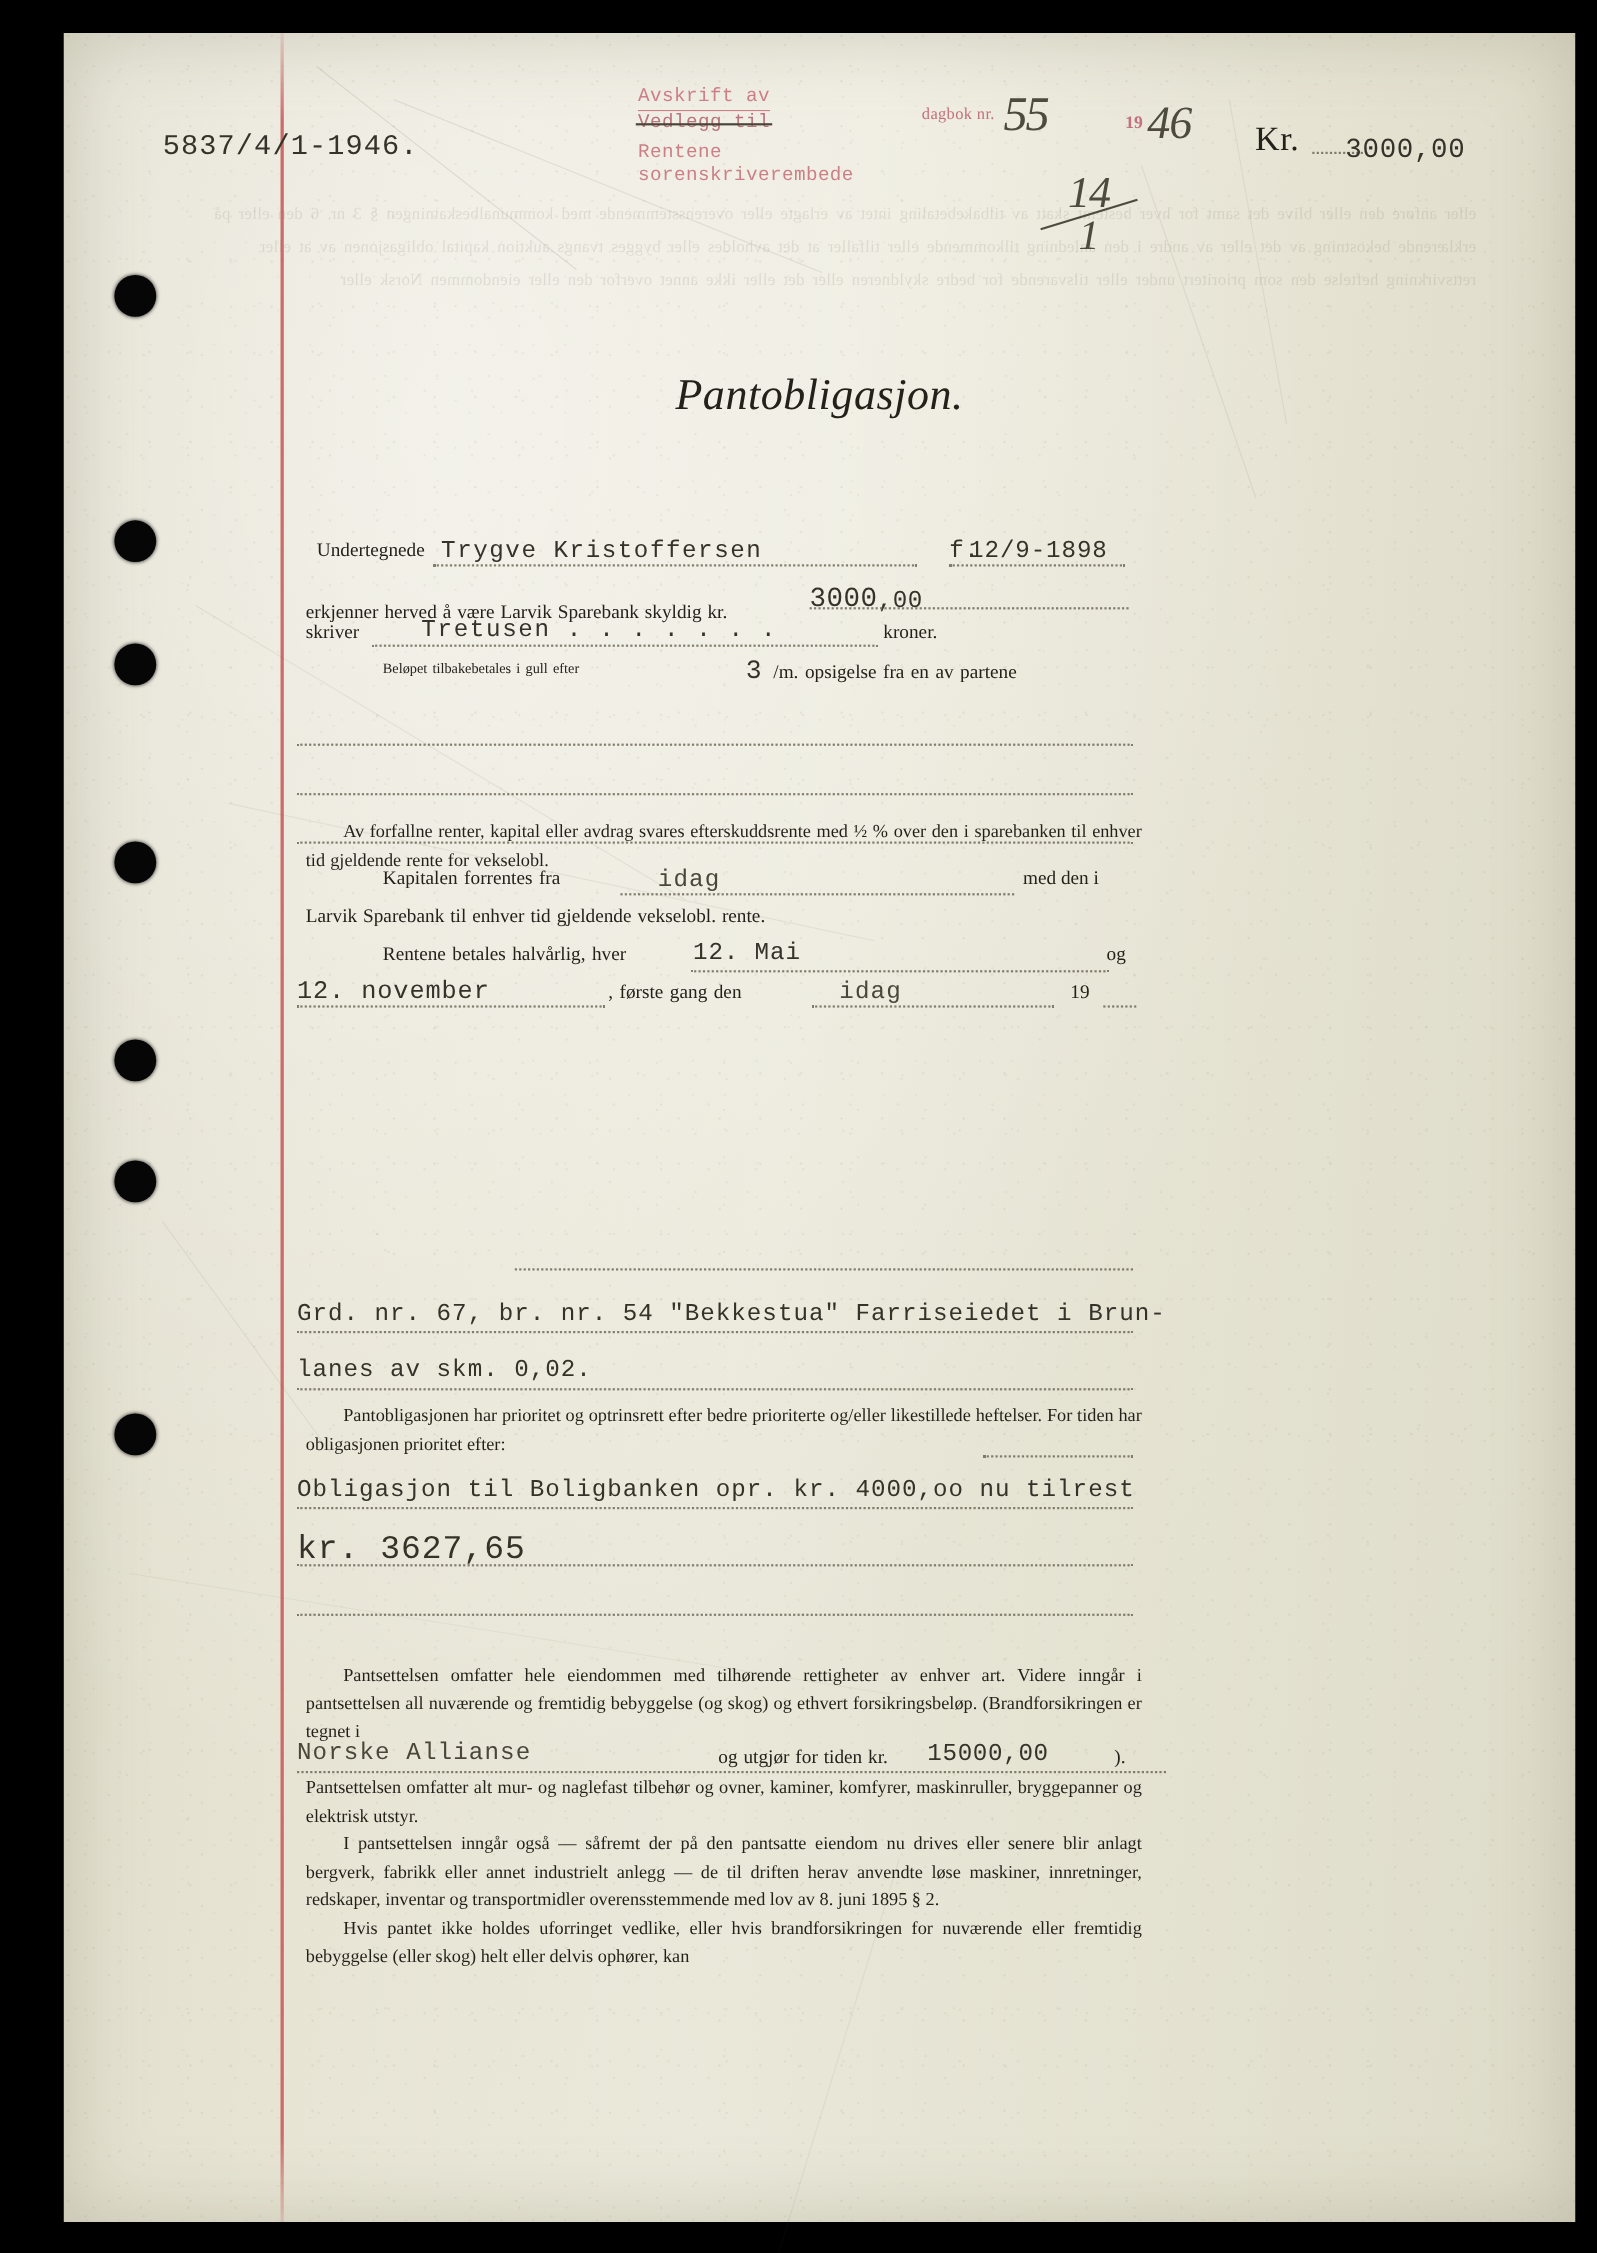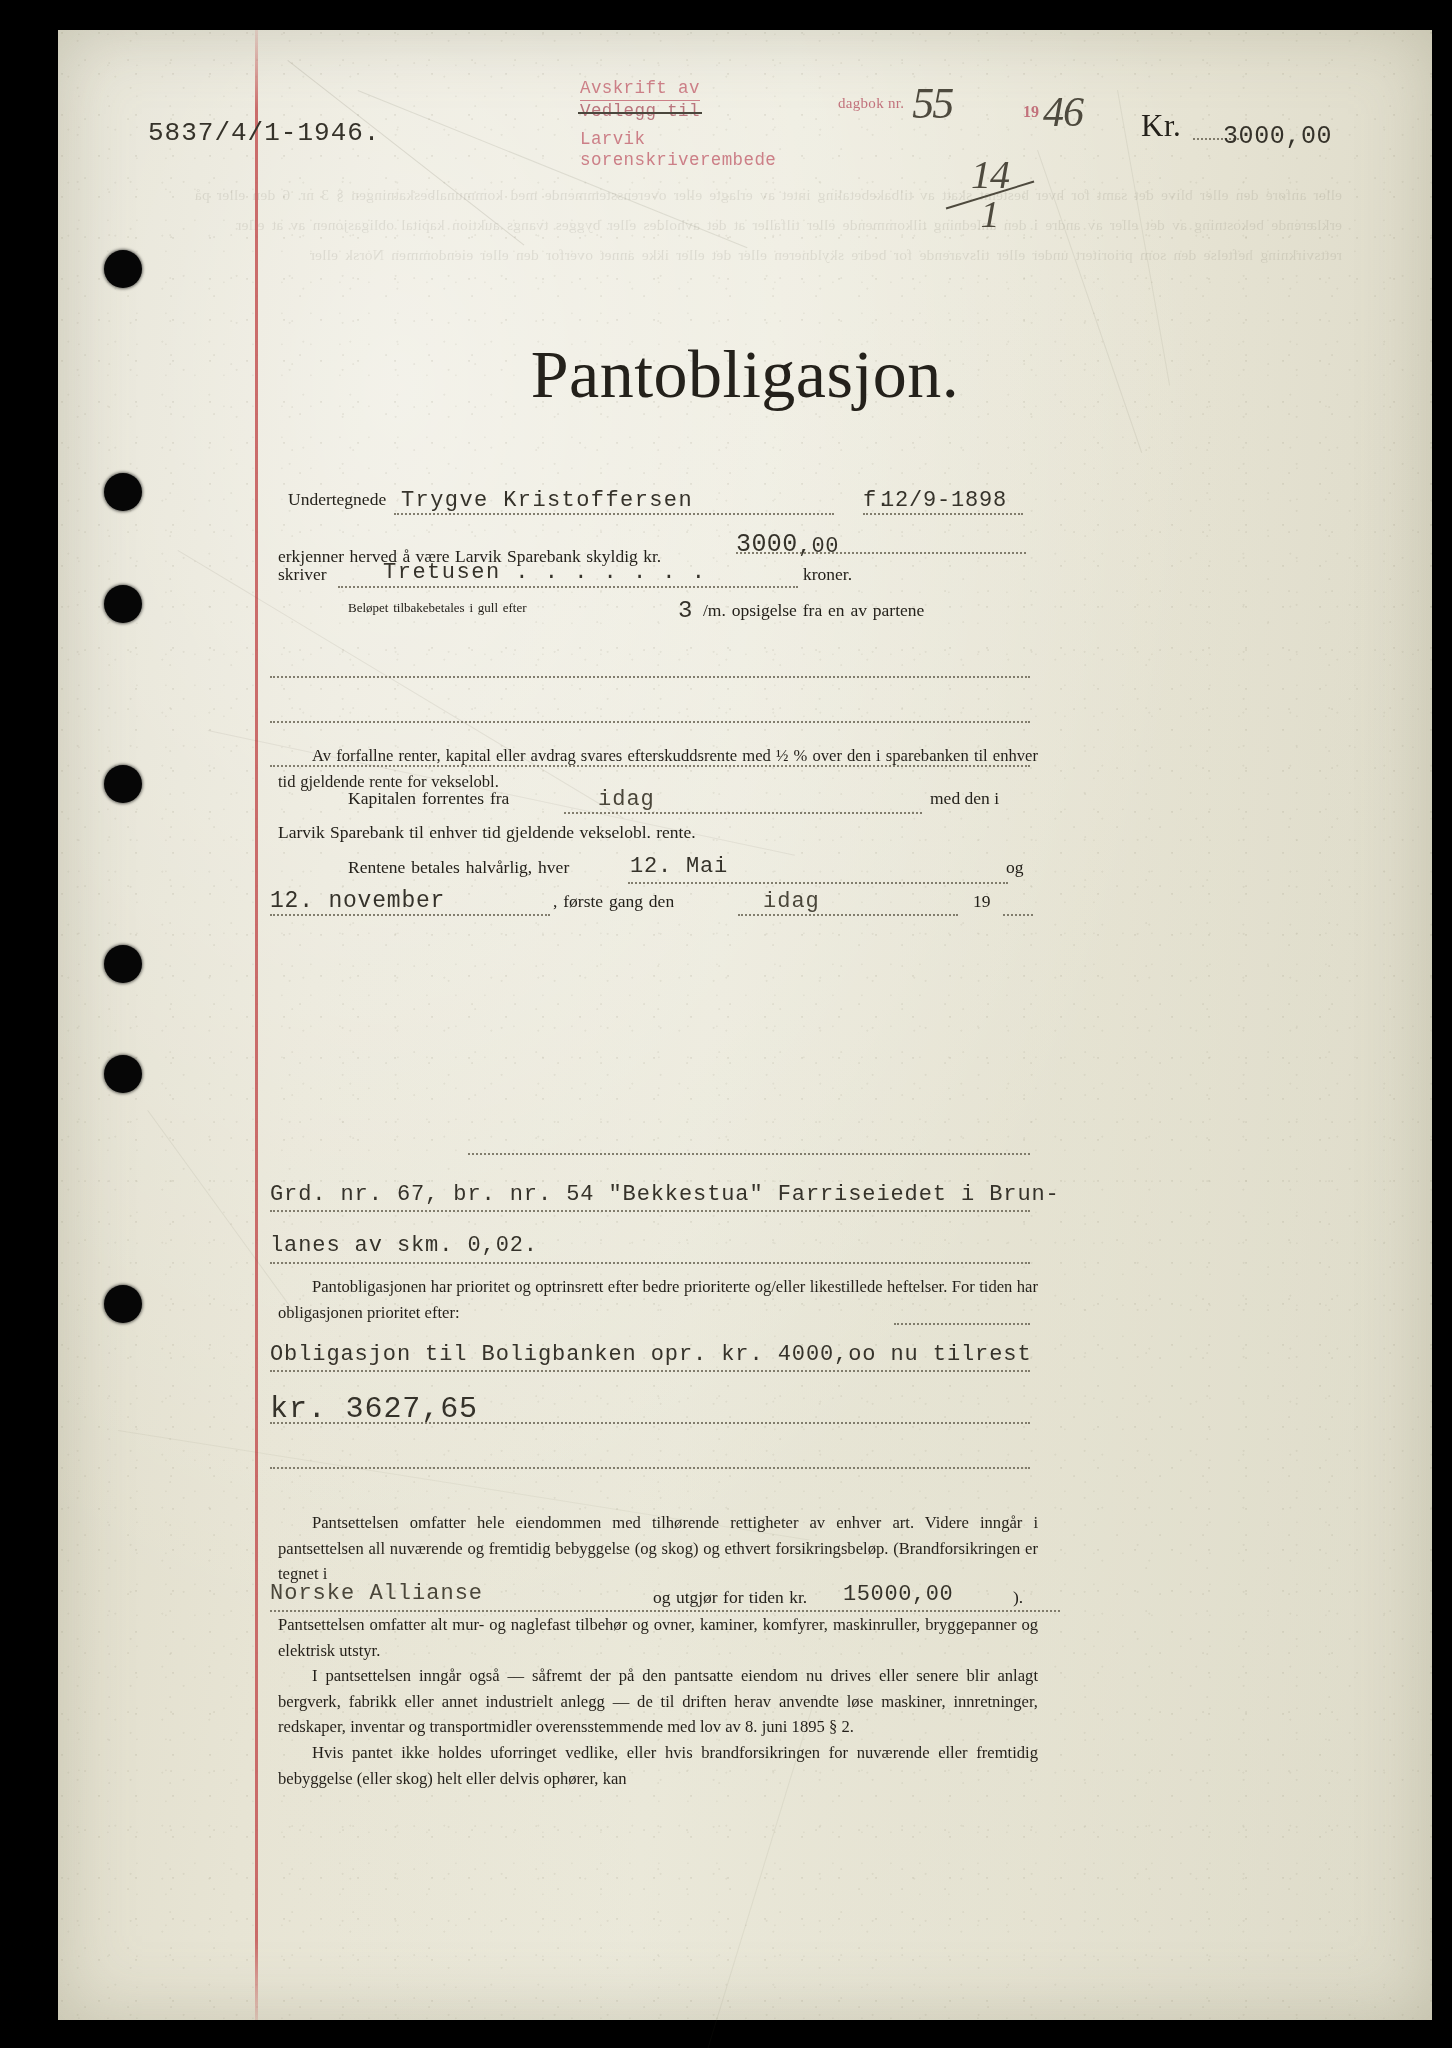--- a/index.html
+++ b/index.html
@@ -100,21 +100,21 @@
   <div class="scratch" style="left:1060px;top:60px;width:300px;height:1px;transform:rotate(80deg);opacity:.30;"></div>
   <div class="scratch" style="left:90px;top:1080px;width:260px;height:1px;transform:rotate(54deg);opacity:.30;"></div>
   <div class="scratch" style="left:60px;top:1400px;width:700px;height:1px;transform:rotate(9deg);opacity:.22;"></div>
   <div class="scratch" style="left:760px;top:1660px;width:380px;height:1px;transform:rotate(107deg);opacity:.26;"></div>
 
   <div class="abs typed dark" style="left:90px;top:88px;font-size:26px;letter-spacing:1px;">5837/4/1-1946.</div>
 
   <div id="stamp">
     <div><span class="l1">Avskrift av</span></div>
     <div><span class="l2">Vedlegg til</span></div>
-    <div style="margin-top:7px;"><span class="l3">Larvik sorenskriverembede</span></div>
+    <div style="margin-top:7px;"><span class="l3">Rentene sorenskriverembede</span></div>
   </div>
 
   <div class="abs" style="left:780px;top:48px;">
     <span class="printed" style="font-size:15px;color:#c2727c;font-weight:normal;letter-spacing:.3px;text-align:right;">dagbok nr.</span>
     <span class="hand" style="font-size:44px;font-style:italic;vertical-align:-10px;margin-left:4px;letter-spacing:-2px;">55</span>
   </div>
 
   <div class="abs" style="left:965px;top:58px;">
     <span class="printed" style="font-size:16px;color:#c2727c;font-weight:bold;">19</span>
     <span class="hand" style="font-size:42px;font-style:italic;vertical-align:-9px;letter-spacing:-1px;">46</span>
@@ -123,21 +123,21 @@
   <div class="abs" style="left:872px;top:128px;width:120px;text-align:center;">
     <div class="hand" style="font-size:40px;font-style:italic;line-height:34px;letter-spacing:-1px;">14</div>
     <div style="width:92px;height:1.8px;background:#4e4a3e;margin:2px auto 0;transform:rotate(-17deg);"></div>
     <div class="hand" style="font-size:38px;font-style:italic;line-height:32px;margin-top:2px;">1</div>
   </div>
 
   <div class="abs printed" style="left:1083px;top:78px;font-size:31px;letter-spacing:.5px;">Kr.</div>
   <div class="abs rule" style="left:1135px;top:108px;width:50px;"></div>
   <div class="abs typed dark" style="left:1165px;top:92px;font-size:25px;letter-spacing:.6px;">3000,00</div>
 
-  <div class="abs printed" style="left:0;top:305px;width:1374px;text-align:center;font-size:68px;letter-spacing:.5px;">Pantobligasjon.</div>
+  <div class="abs printed" style="left:0;top:305px;width:1374px;text-align:center;font-size:40px;letter-spacing:.5px;font-style:italic;">Pantobligasjon.</div>
 
   <div class="abs printed" style="left:230px;top:459px;font-size:17.5px;">Undertegnede</div>
   <div class="abs rule" style="left:336px;top:483px;width:440px;"></div>
   <div class="abs typed dark" style="left:343px;top:458px;font-size:22px;letter-spacing:1.4px;">Trygve Kristoffersen</div>
   <div class="abs typed dark" style="left:805px;top:458px;font-size:22px;">f.</div>
   <div class="abs typed dark" style="left:823px;top:458px;font-size:22px;letter-spacing:.8px;">12/9-1898</div>
   <div class="abs rule" style="left:805px;top:483px;width:160px;"></div>
 
   <div class="abs printed" style="left:220px;top:500px;font-size:17.5px;word-spacing:1px;margin-top:16px;">erkjenner herved å være Larvik Sparebank skyldig kr.</div>
   <div class="abs typed dark" style="left:678px;top:500px;font-size:25px;letter-spacing:.4px;">3000</div>

